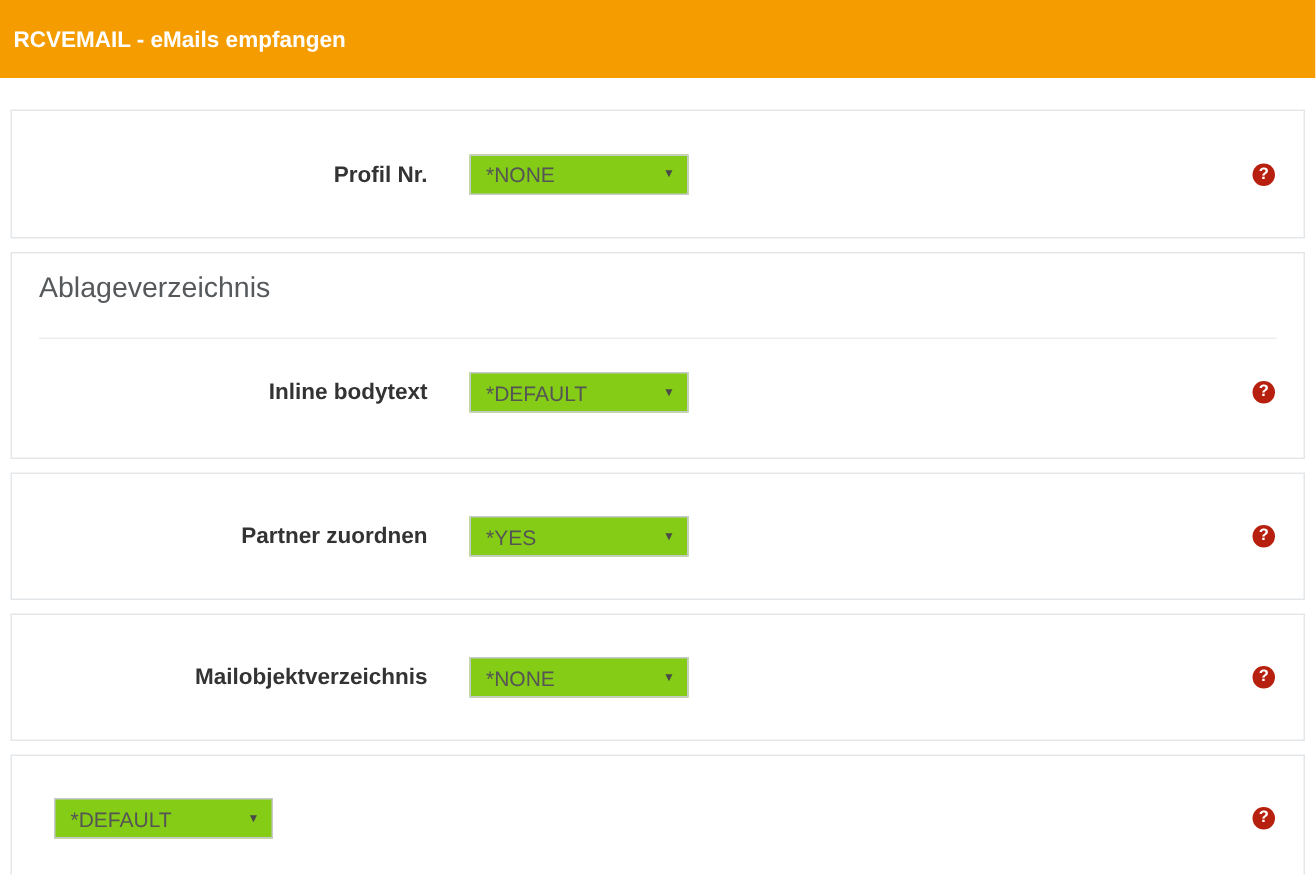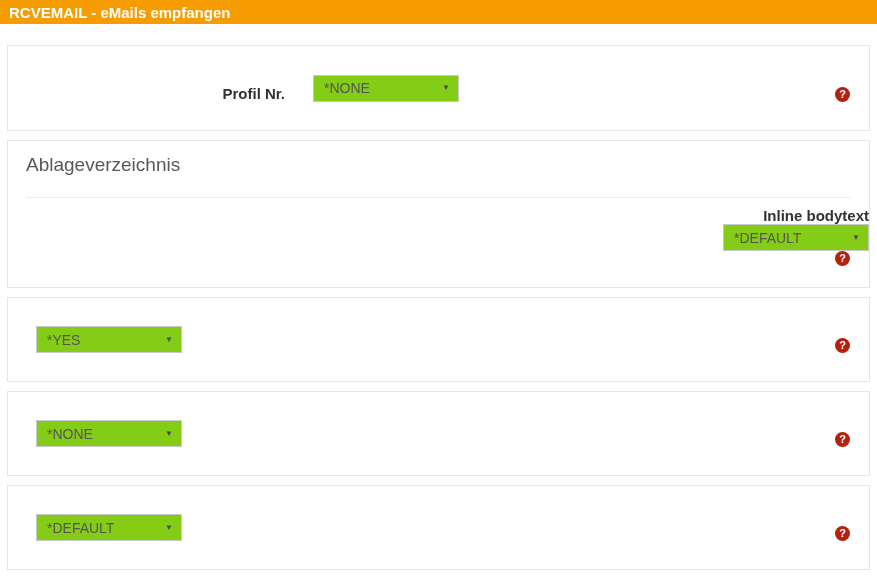--- a/index.html
+++ b/index.html
@@ -4,21 +4,21 @@
 <style>
   * { box-sizing: border-box; }
   html, body {
     margin: 0; padding: 0;
     width: 877px; height: 583px;
     background: #ffffff;
     font-family: "Liberation Sans", sans-serif;
     overflow: hidden;
   }
   .header {
-    height: 24px;
+    height: 52px;
     background: #F49C00;
     color: #ffffff;
     display: flex;
     align-items: center;
     padding: 0 9px;
     font-size: 15px;
     font-weight: 600;
   }
   .content { padding: 0 7px; }
   .panel {
@@ -33,24 +33,24 @@
   .panel.first { margin-top: 21px; min-height: 86px; }
   .panel.tall { min-height: 138px; justify-content: flex-start; }
   .panel-head {
     margin: 13px 18px 0 18px;
     padding-bottom: 21px;
     border-bottom: 1px solid #ECEDEF;
     font-size: 19px;
     font-weight: 400;
     color: #55595C;
   }
-  .panel.tall .field-row { margin-top: 9px; margin-bottom: 21px; flex-direction: column; }
+  .panel.tall .field-row { margin-top: 22px; margin-bottom: 21px; }
   .field-row {
     display: flex;
-    align-items: flex-end;
+    align-items: center;
     width: 100%;
   }
   .field-label {
     width: 277px;
     text-align: right;
     font-size: 15px;
     font-weight: 700;
     color: #333333;
     flex: none;
   }
@@ -133,32 +133,34 @@
           <option>*DEFAULT</option>
         </select>
         <span class="select-arrow">▼</span>
       </span>
       <span class="help-icon">?</span>
     </div>
   </section>
 
   <section class="panel">
     <div class="field-row">
+      <label class="field-label">Partner zuordnen</label>
       <span class="select-wrap">
         <select>
           <option>*YES</option>
         </select>
         <span class="select-arrow">▼</span>
       </span>
       <span class="help-icon">?</span>
     </div>
   </section>
 
   <section class="panel">
     <div class="field-row">
+      <label class="field-label">Mailobjektverzeichnis</label>
       <span class="select-wrap">
         <select>
           <option>*NONE</option>
         </select>
         <span class="select-arrow">▼</span>
       </span>
       <span class="help-icon">?</span>
     </div>
   </section>
 

